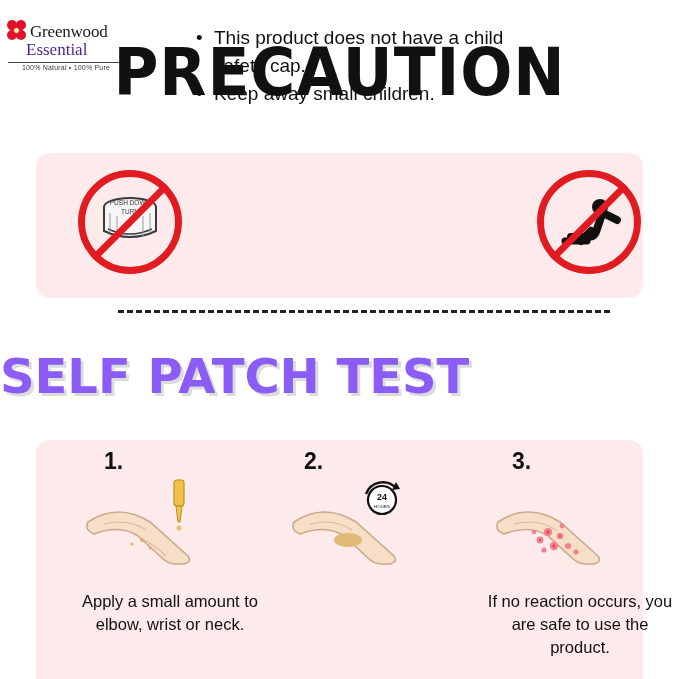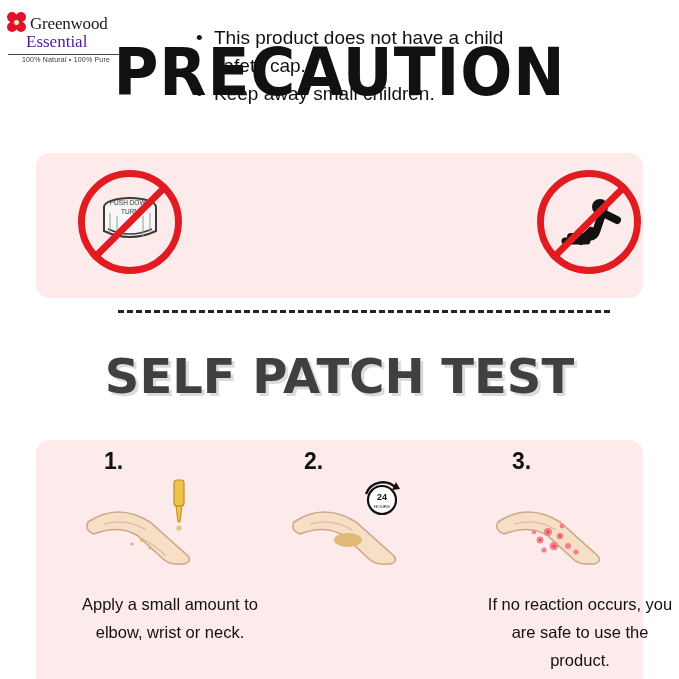--- a/index.html
+++ b/index.html
@@ -13,21 +13,21 @@
     font-family: "Liberation Sans", sans-serif;
     color: #111111;
     overflow: hidden;
     position: relative;
   }
 
   
   .logo {
     position: absolute;
     left: 6px;
-    top: 12px;
+    top: 20px;
     width: 120px;
     text-align: center;
   }
   .logo-row {
     display: flex;
     align-items: center;
     justify-content: flex-start;
     line-height: 1;
   }
   .logo-flower {
@@ -94,26 +94,25 @@
     font-size: 66px;
     letter-spacing: 1px;
     color: #111;
     transform: scaleX(0.93);
   }
   .title-selfpatch {
     position: absolute;
     top: 348px;
     left: 0;
     width: 679px;
-    text-align: center;
     font-family: "DejaVu Sans", sans-serif;
     font-weight: bold;
     font-size: 48px;
     letter-spacing: 0px;
-    color: #404040;
+    color: #8b5cf6;
     text-shadow: 3px 3px 0 rgba(0,0,0,0.14);
   }
 
   
   .panel {
     position: absolute;
     background: #fdeaea;
     border-radius: 14px;
   }
   #precaution-panel {
@@ -219,21 +218,21 @@
     width: 180px;
     height: 92px;
   }
   .step-caption {
     position: absolute;
     top: 150px;
     left: 0;
     width: 196px;
     text-align: center;
     font-size: 16.5px;
-    line-height: 28px;
+    line-height: 23px;
     color: #111;
   }
 </style>
 </head>
 <body>
 
 <div class="logo">
   <div class="logo-row">
     <span class="logo-flower">
       <span class="petal p1"></span>

